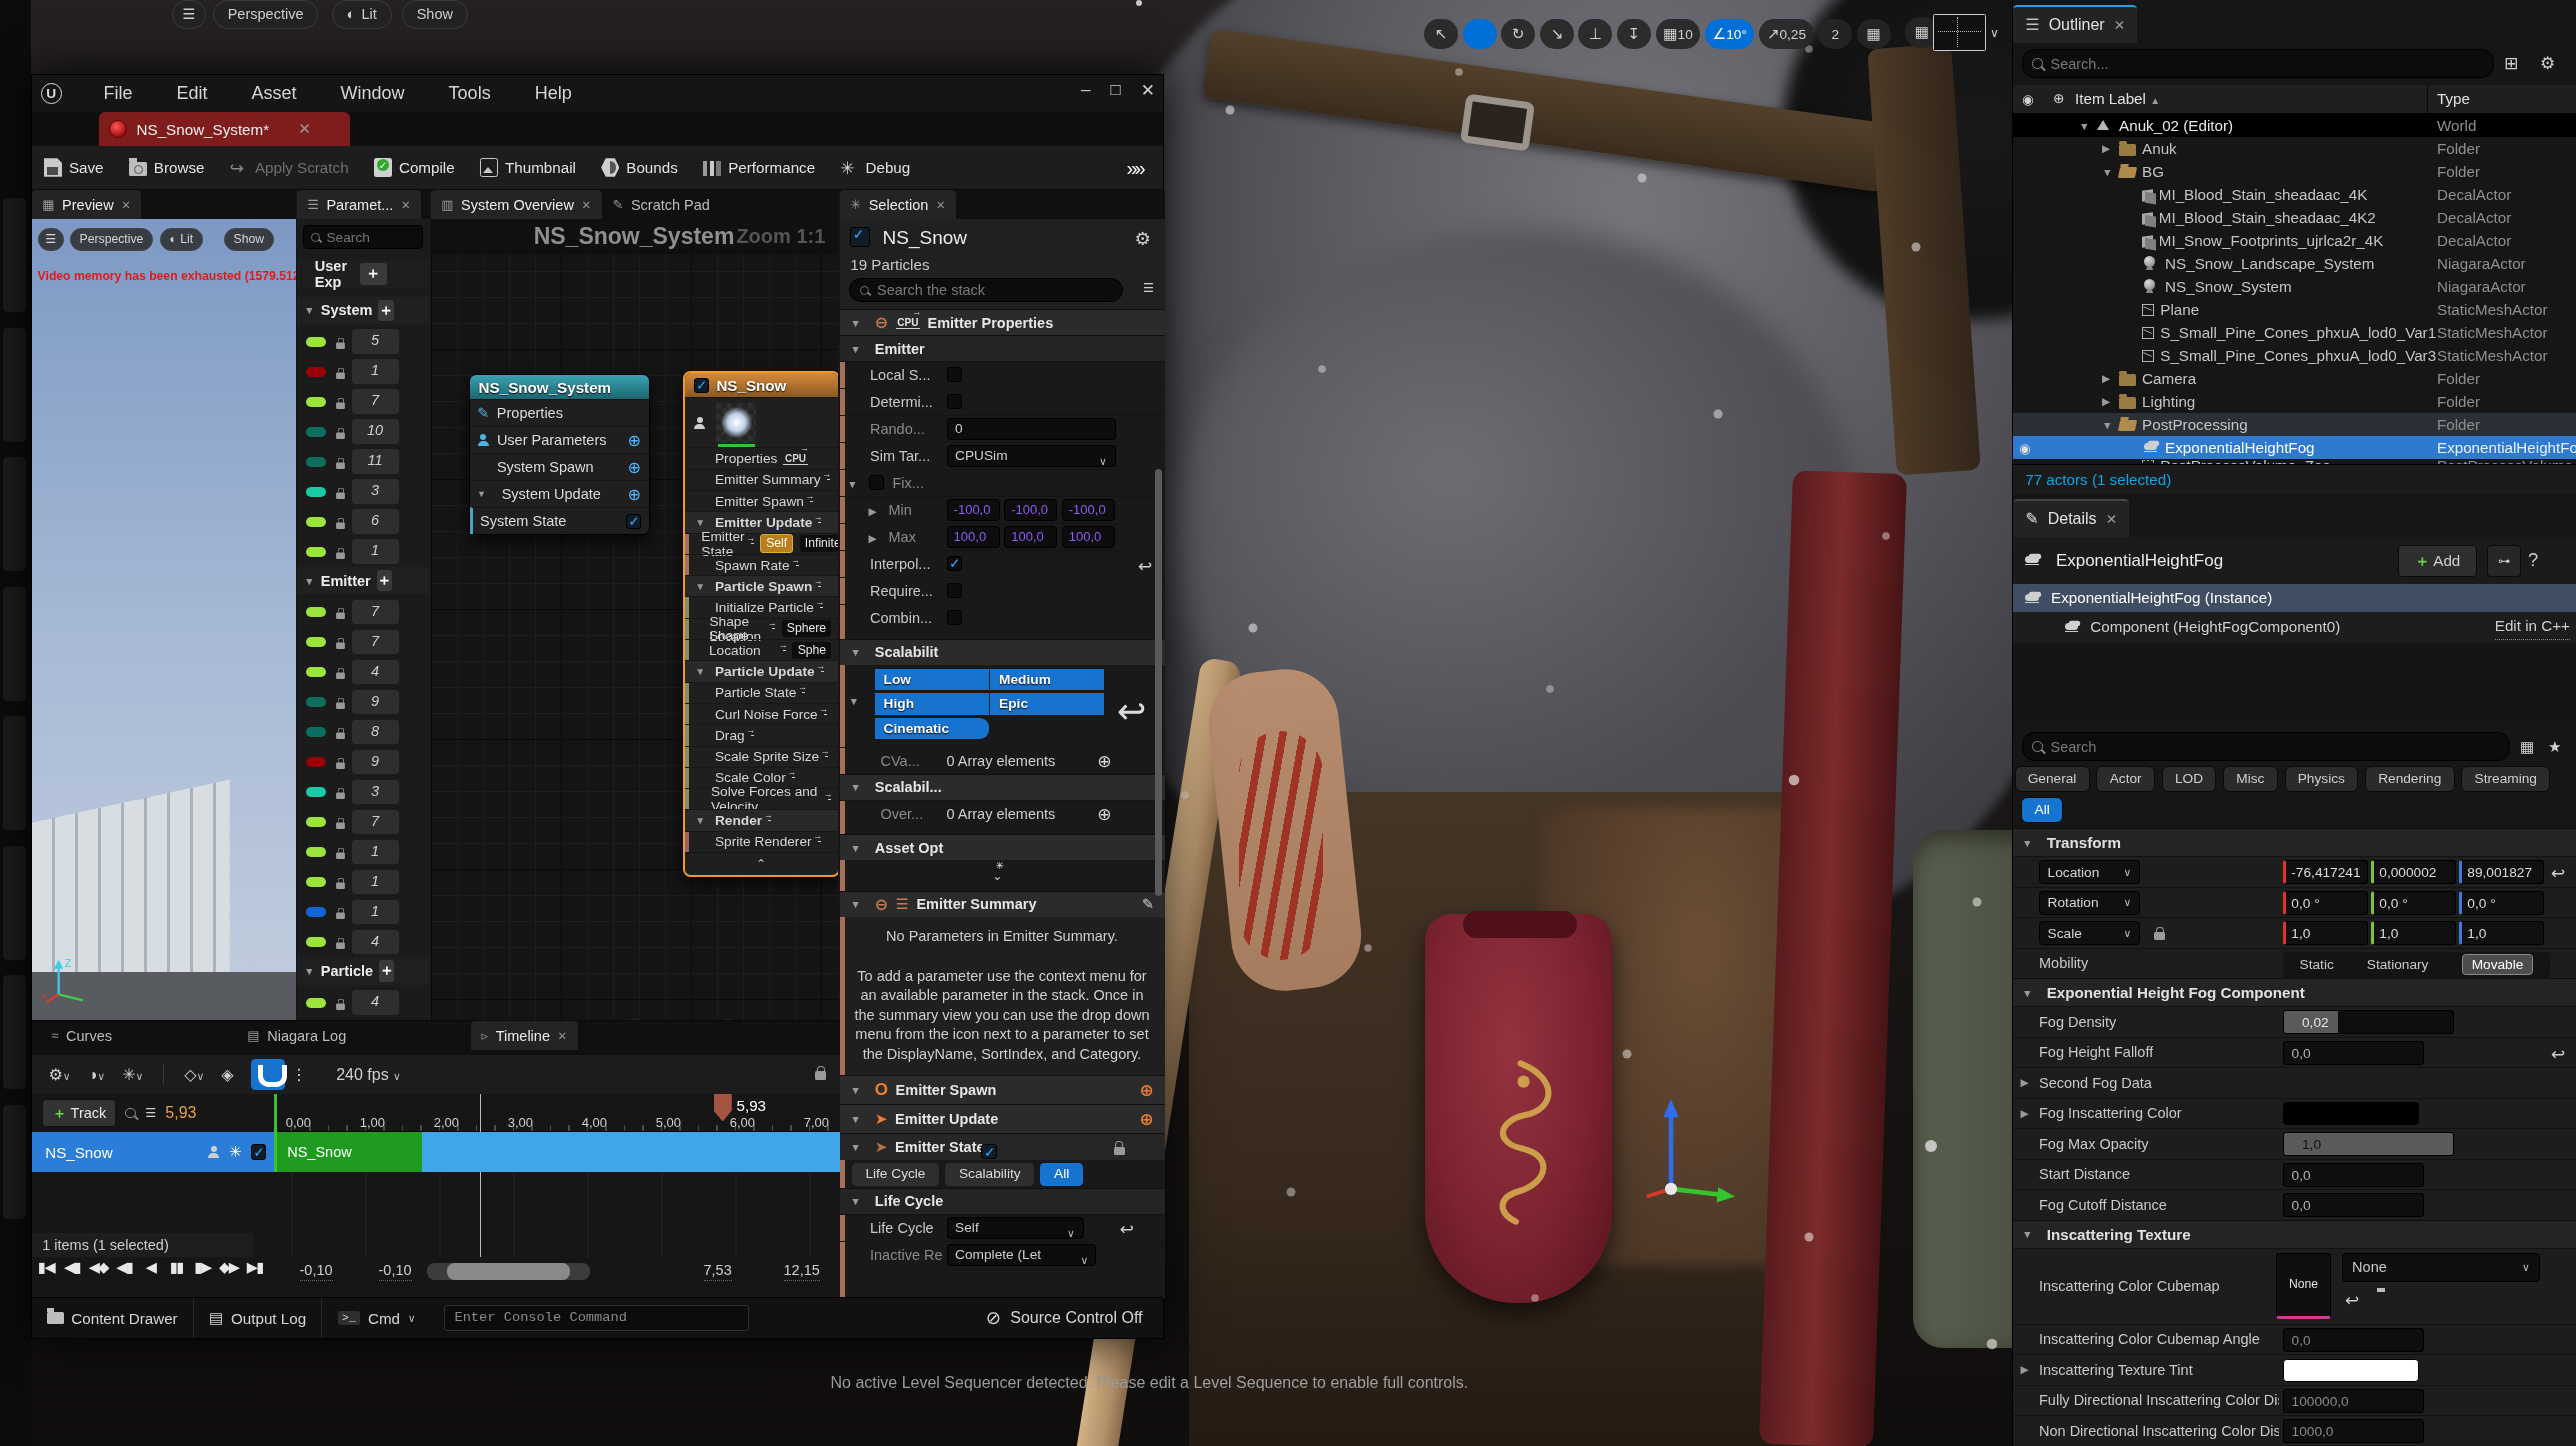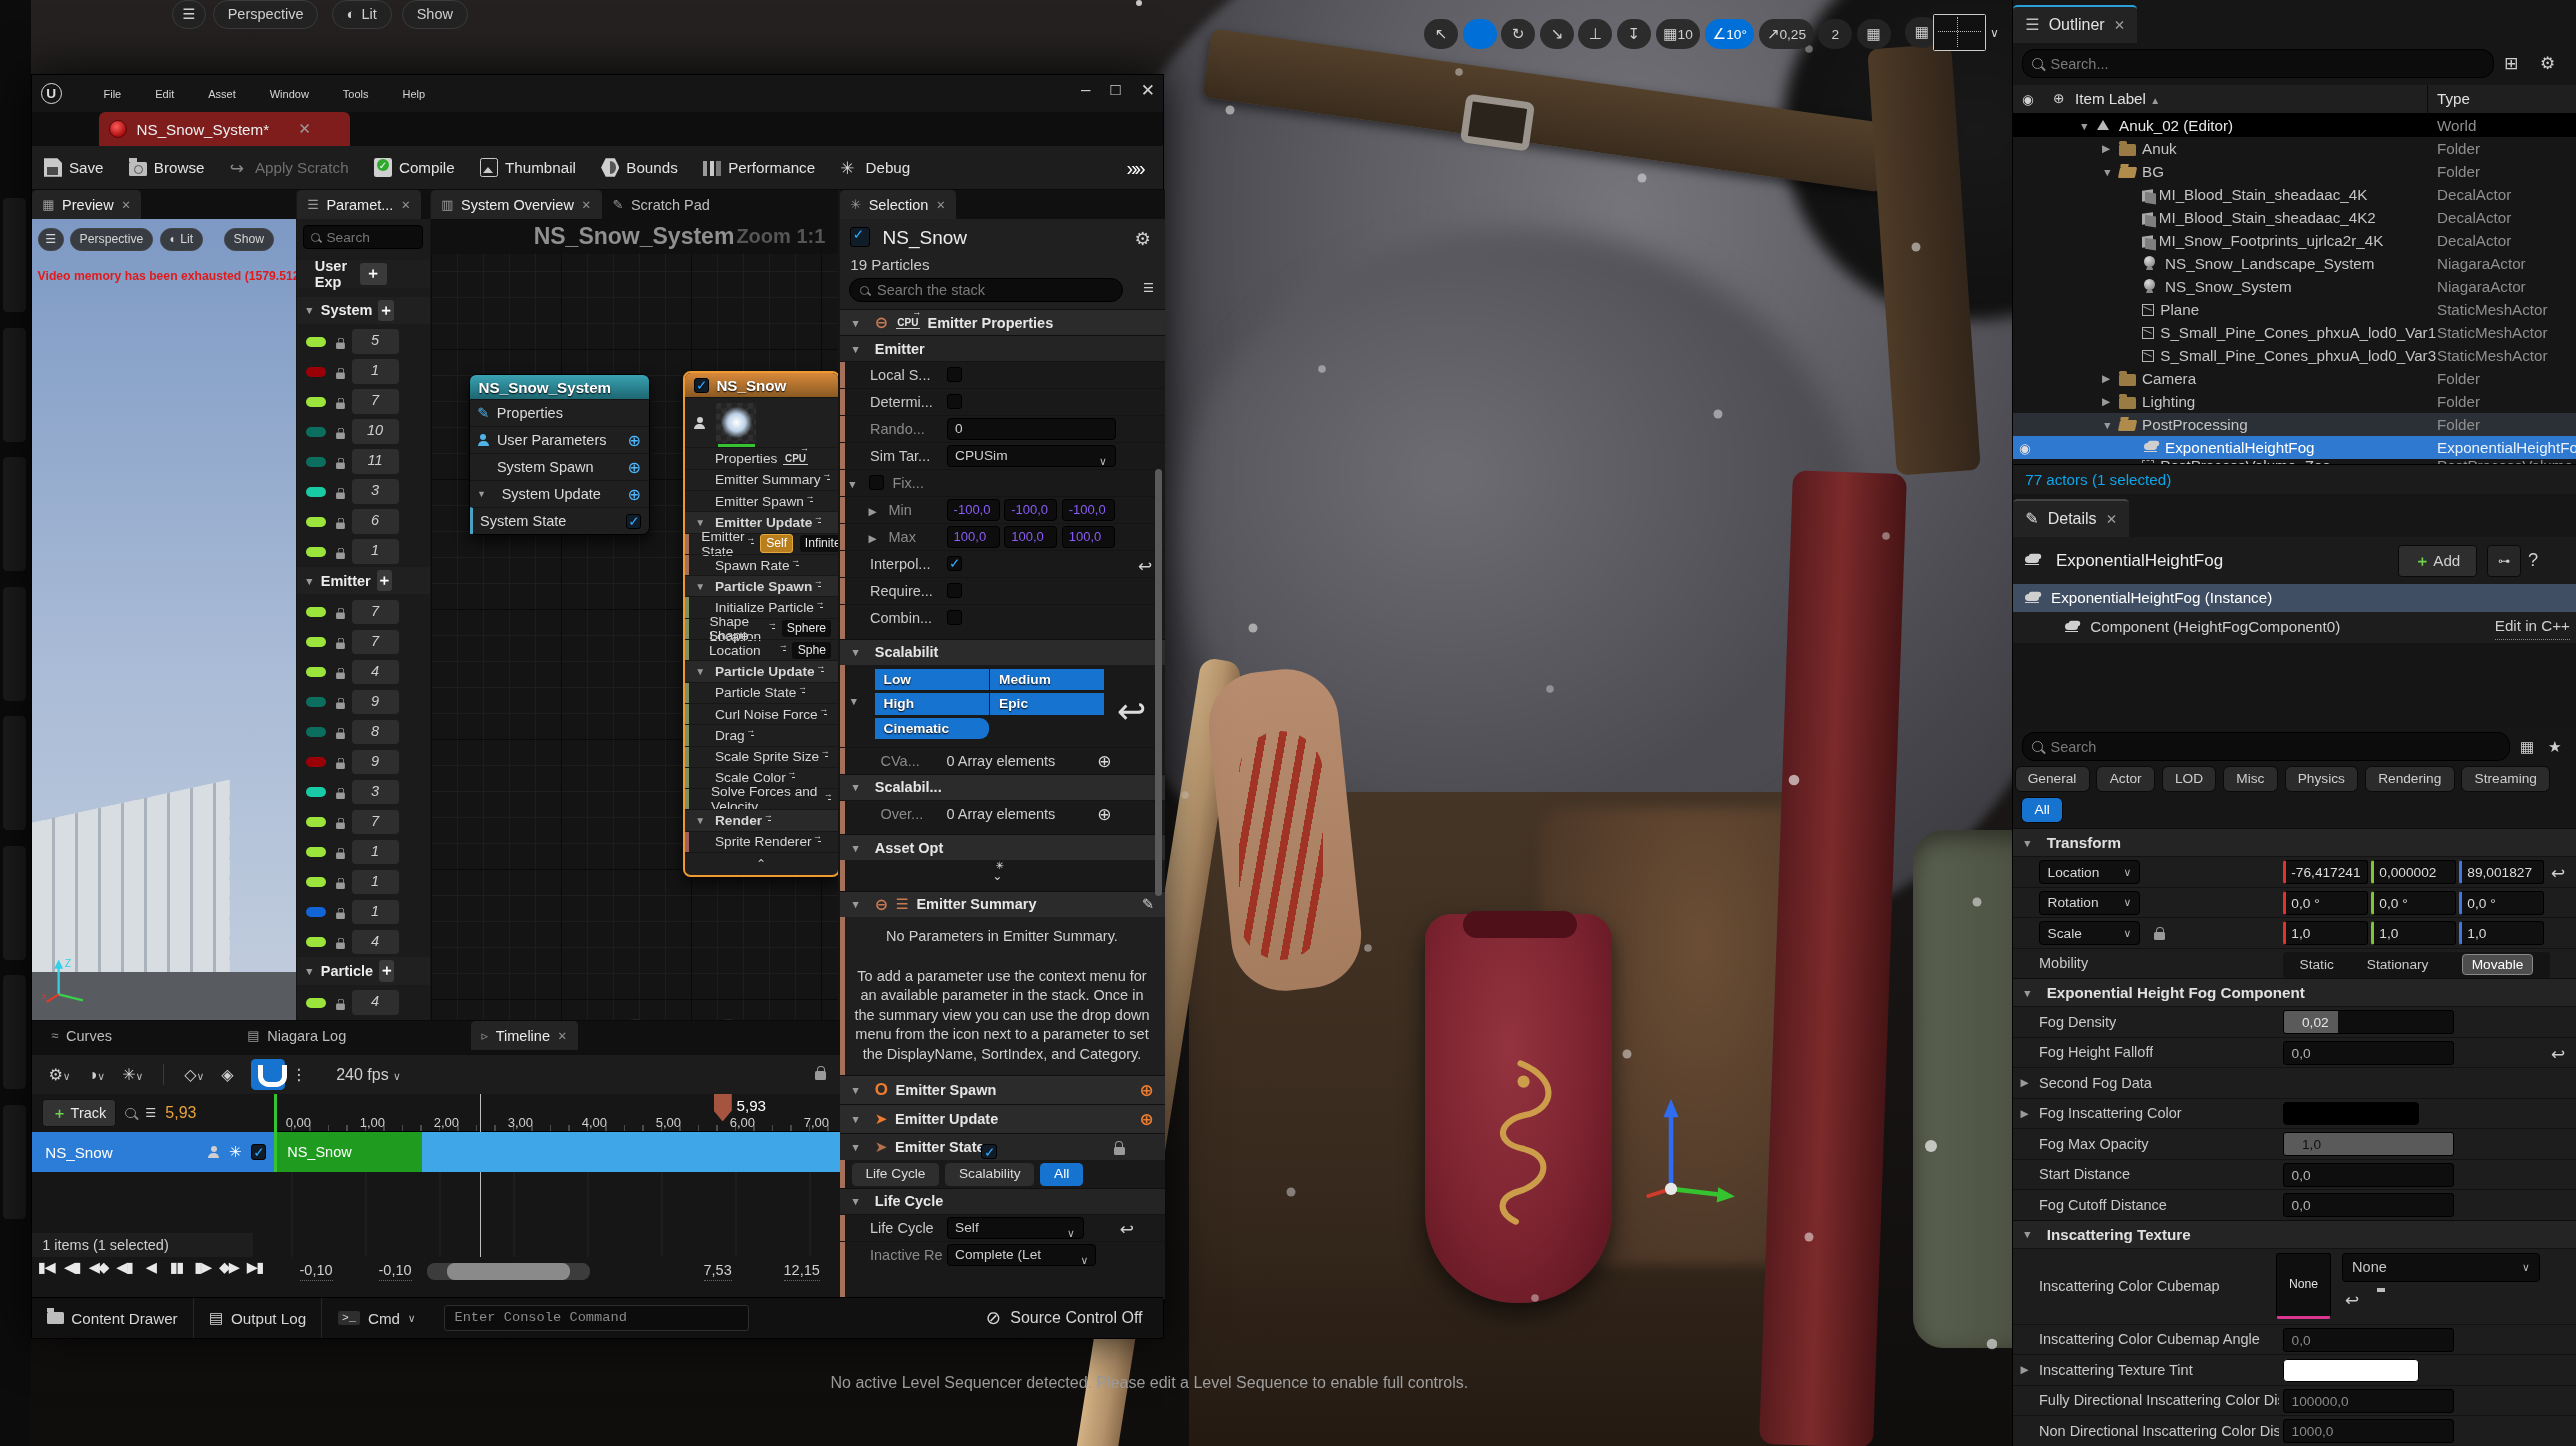--- a/index.html
+++ b/index.html
@@ -83,39 +83,39 @@
 .oi.mesh{border:1.5px solid #b5b5b5;width:12.2px;height:12.2px;margin-top:1.5px}
 .oi.mesh::before{content:"";position:absolute;left:0;top:3px;width:9.1px;border-top:1.5px solid #b5b5b5;transform:rotate(25deg)}
 .oi.fog::before{content:"";position:absolute;left:1.5px;top:3px;width:13.7px;height:6.9px;background:#cfcfcf;border-radius:4.6px;box-shadow:3px -3px 0 -0.8px #cfcfcf}
 .oi.fog::after{content:"";position:absolute;left:1.5px;top:11.4px;width:13.7px;border-top:1.5px solid #cfcfcf}
 .oi.volume{border:1.5px dashed #9a9a9a;width:12.2px;height:12.2px;margin-top:1.5px}
 
 .dhdr{height:28px;background:#242424;display:flex;align-items:center;font-weight:bold;font-size:15.2px;color:#e0e0e0;padding-left:9.1px;gap:7.6px;border-top:0.8px solid #0d0d0d}
 .drow{height:30.5px;position:relative;background:#1d1d1d;border-top:0.8px solid #121212;font-size:14.5px;color:#c9c9c9}
 .drow .dl{position:absolute;left:26px;top:6.9px;white-space:nowrap;overflow:hidden;max-width:236px}
 .drow .exp{position:absolute;left:7.6px;top:8.4px;color:#9a9a9a;font-size:10.7px}
-.numf{position:absolute;left:270px;top:3px;width:171px;height:24.4px;background:#0e0e0e;border:0.8px solid #000;border-radius:3px;line-height:23px;padding-left:7.6px;color:#b5b5b5;font-size:13.7px}
+.numf{position:absolute;left:270px;top:3px;width:141px;height:24.4px;background:#0e0e0e;border:0.8px solid #000;border-radius:3px;line-height:23px;padding-left:7.6px;color:#b5b5b5;font-size:13.7px}
 .numf.dim{color:#8a8a8a}
 .slider{position:absolute;left:270px;top:3px;width:171px;height:24.4px;background:#0e0e0e;border:0.8px solid #000;border-radius:3px;overflow:hidden;line-height:23px;font-size:13.7px}
 .slider .fill{position:absolute;left:0;top:0;bottom:0;background:#5a5a5a}
 .slider .txt{position:relative;padding-left:18px;color:#e6e6e6}
 .slider.full .fill{width:100%}
 .slider.full .txt{color:#111}
 .t3{position:absolute;left:270px;top:3px;display:flex;gap:3px}
 .t3 .tf{width:85px;height:24.4px;background:#101010;border:0.8px solid #000;border-radius:3px;border-left:3px solid #888;line-height:23px;padding-left:5.3px;font-size:13.7px;color:#dcdcdc;white-space:nowrap;overflow:hidden}
 .t3 .r{border-left-color:#e0332d}.t3 .g{border-left-color:#7ec531}.t3 .b{border-left-color:#3f79e0}
 .tpill{position:absolute;left:26px;top:3px;width:101px;height:24.4px;background:#101010;border:0.8px solid #000;border-radius:3.8px;line-height:23px;padding:0 7.6px;font-size:13.7px;color:#d6d6d6;display:flex;justify-content:space-between;align-items:center}
 .rundo{position:absolute;right:10.7px;top:6.1px}
 .chip{display:inline-block;height:26px;background:#2b2b2b;border:0.8px solid #0a0a0a;border-radius:6.1px;color:#cfcfcf;font-size:13.7px;line-height:24.4px;padding:0 12.2px;margin-right:6.9px}
 .chip.blue{background:#1773d0;color:#fff}
 .swatch{position:absolute;left:270px;top:3.8px;width:136px;height:23px;border-radius:3.8px;border:0.8px solid #000}
 
 #nwin{left:30.5px;top:74px;width:1133px;height:1265px;background:#161616;border:0.8px solid #000;box-shadow:0 0 46px #000d}
 #ntitle{position:absolute;left:0;top:0;right:0;height:37px;background:#151515;display:flex;align-items:center}
-#nmenu{display:flex;gap:34px;margin-left:72px;font-size:11px;color:#d6d6d6}
+#nmenu{display:flex;gap:44px;margin-left:72px;font-size:18px;color:#d6d6d6}
 #nwinbtns{position:absolute;right:7.6px;top:4.6px;display:flex;gap:20px;color:#cfcfcf;font-size:17px}
 #ntabrow{position:absolute;left:0;top:37px;right:0;height:34px;background:#0e0e0e}
 #ndoctab{position:absolute;left:67px;top:0;width:251px;height:34px;background:#7f1d1d;border-radius:6.1px 6.1px 0 0;display:flex;align-items:center;gap:9.1px;padding:0 10.7px;font-size:15.2px;color:#eee}
 .niagicon{width:18.3px;height:18.3px;border-radius:50%;background:radial-gradient(circle at 40% 35%,#ff5b5b,#a80d0d 70%);border:1.5px solid #5c0606}
 #ntoolbar{position:absolute;left:0;top:71px;right:0;height:44px;background:#1d1d1d;border-bottom:1.5px solid #0b0b0b;display:flex;align-items:center;font-size:15.2px;color:#e2e2e2}
 .tbtn{display:flex;align-items:center;gap:6.9px;padding:0 12.2px;height:100%}
 .tbtn.disabled{color:#6f6f6f}
 .tsep{width:0.8px;height:60%;background:#3a3a3a;margin:0 3px}
 .tdots{color:#bbb;margin-left:-6.1px}
 .ti{width:18.3px;height:18.3px;display:inline-block;position:relative}

